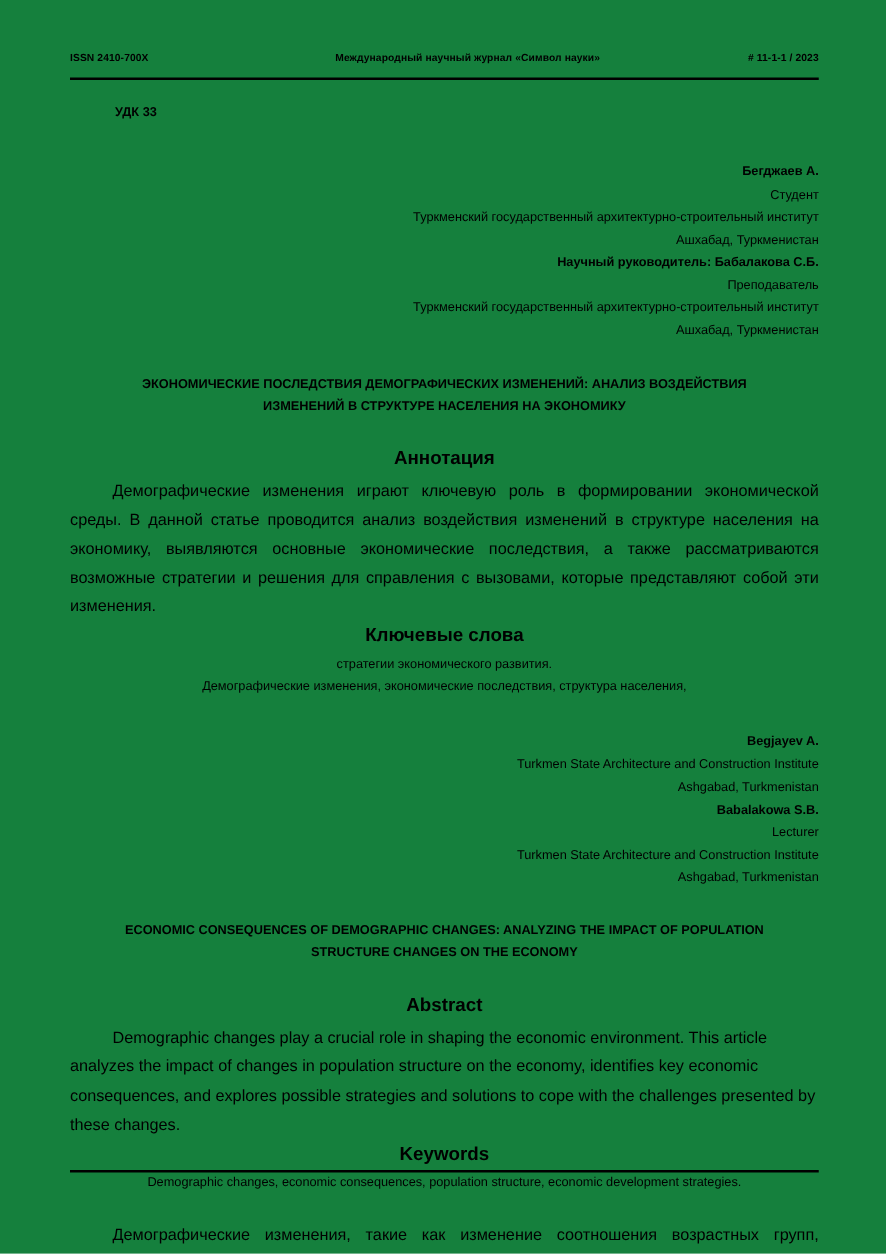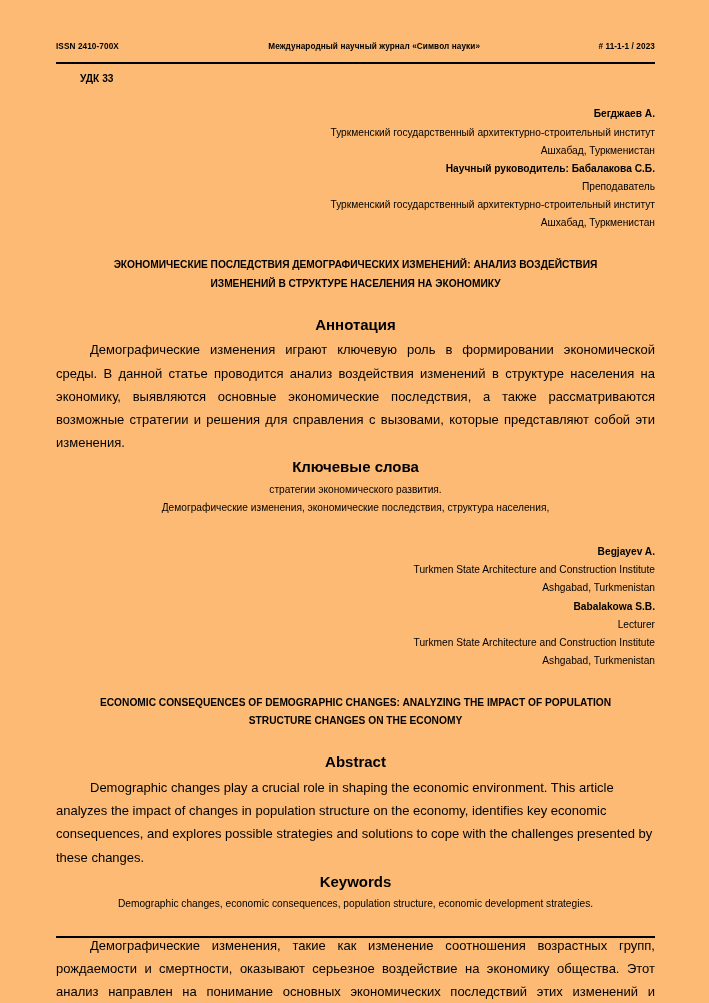--- a/index.html
+++ b/index.html
@@ -10,21 +10,21 @@
   }
   body {
     font-family: "Liberation Sans", "DejaVu Sans", sans-serif;
     color: #000000;
   }
   .page {
     position: relative;
     width: 709px;
     height: 1003px;
     margin: 0 auto;
-    background: #fdba74;
+    background: #15803d;
     box-sizing: border-box;
     overflow: hidden;
   }
 
   
   .running-header {
     position: absolute;
     left: 56px;
     top: 42px;
     width: 599px;
@@ -53,21 +53,21 @@
   .content {
     position: absolute;
     left: 56px;
     top: 70px;
     width: 599px;
   }
 
   .udk {
     font-size: 10.2px;
     font-weight: bold;
-    margin: 0;
+    margin: 12px;
     padding-left: 24px;
     line-height: 1.7;
   }
 
   .spacer-lg { height: 20px; }
 
   
   .author-block {
     text-align: right;
     font-size: 10.2px;
@@ -144,20 +144,21 @@
   <div class="rule-top"></div>
 
   <div class="content">
 
     <p class="udk">УДК 33</p>
 
     <div class="spacer-lg" style="height:18px"></div>
 
     <div class="author-block">
       <div class="bold">Бегджаев А.</div>
+      <div>Студент</div>
       <div>Туркменский государственный архитектурно-строительный институт</div>
       <div>Ашхабад, Туркменистан</div>
       <div class="bold">Научный руководитель: Бабалакова С.Б.</div>
       <div>Преподаватель</div>
       <div>Туркменский государственный архитектурно-строительный институт</div>
       <div>Ашхабад, Туркменистан</div>
     </div>
 
     <div class="spacer-lg" style="height:24px"></div>
 

